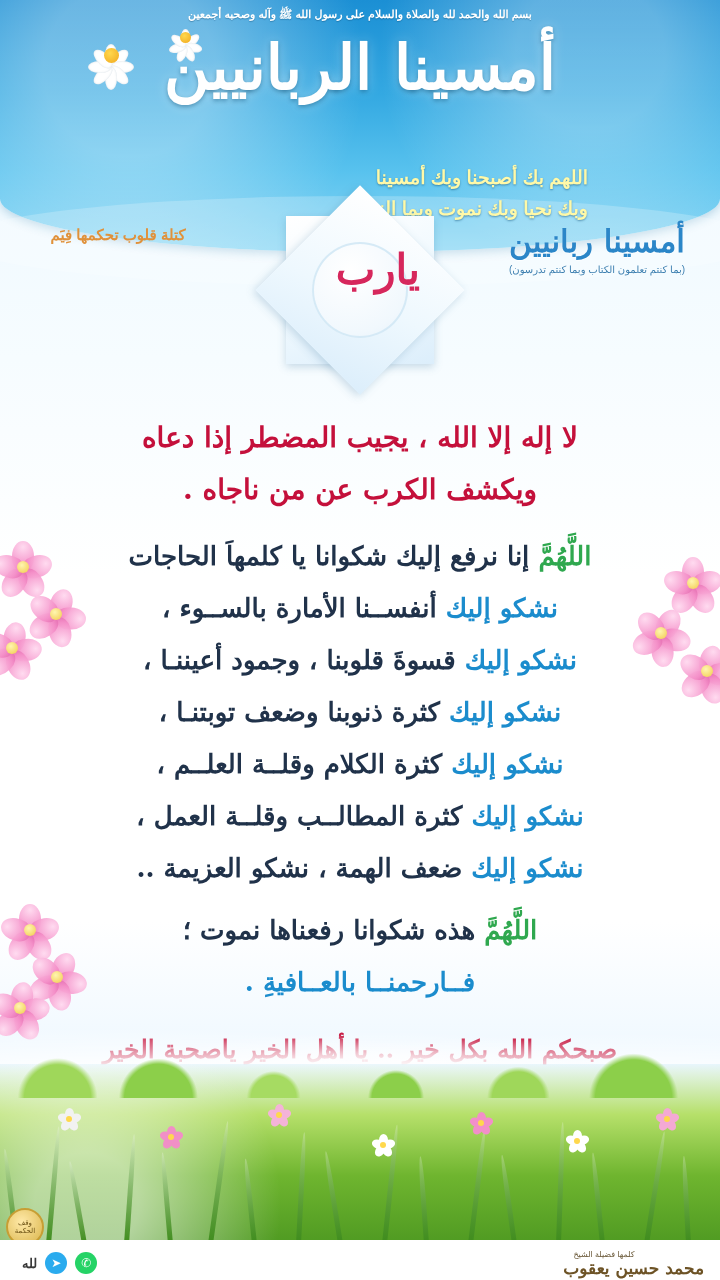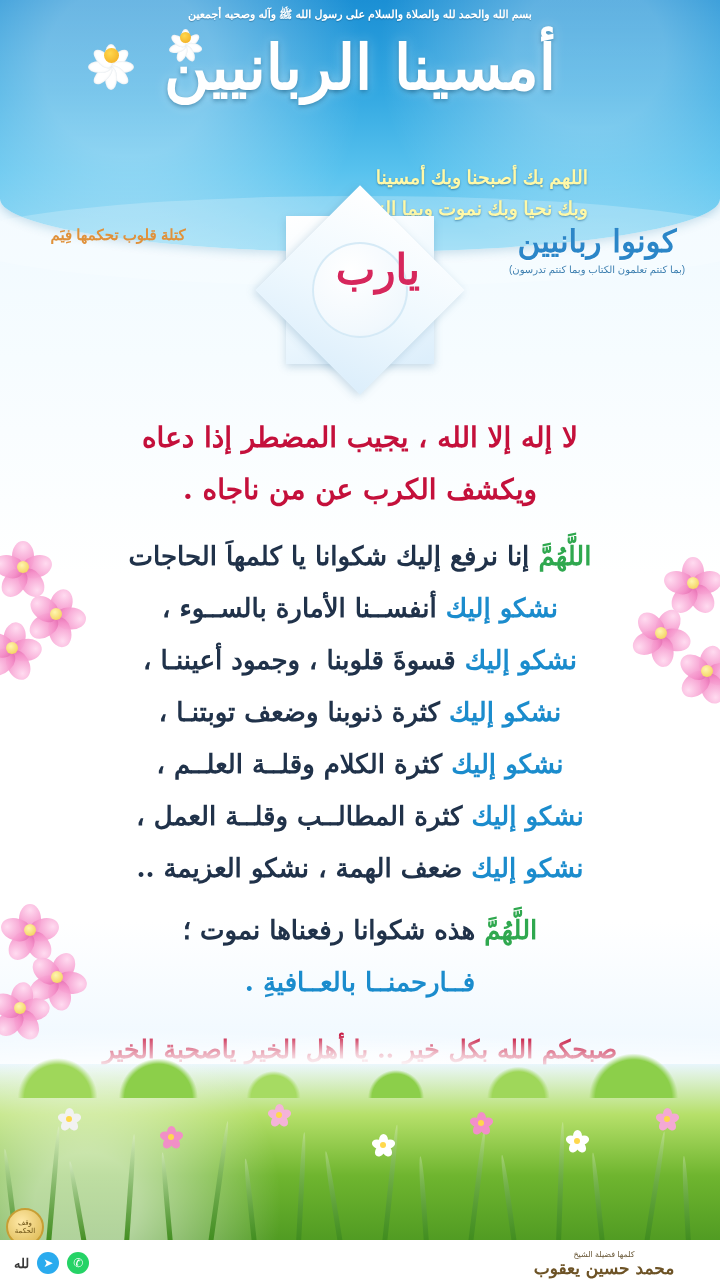--- a/index.html
+++ b/index.html
@@ -310,38 +310,39 @@
     text-align: center;
     width: 200px;
   }
   .footer-right .sheikh-label {
     font-size: 8px; color: #6b5a3a; margin-top: 44px;
   }
   .footer-right .sheikh-name {
     font-family: "DejaVu Serif", serif;
     font-size: 17px; font-weight: bold; color: #6d5326;
     line-height: 1.1;
+    text-align: right;
   }
   .footer-left {
     position: absolute;
     left: 14px; bottom: 6px;
     display: flex;
     align-items: center;
     gap: 8px;
   }
   .badge-icon {
     width: 22px; height: 22px; border-radius: 50%;
     display: flex; align-items: center; justify-content: center;
     color: #ffffff; font-size: 12px;
   }
   .ic-wa { background: #25d366; }
   .ic-tg { background: #2aabee; }
   .handle {
     font-family: "DejaVu Serif", serif;
-    font-size: 13px; font-weight: bold; color: #3a3a3a;
+    font-size: 13px; font-weight: bold; color: #3a3a3a; margin-left: 8px;
   }
   .seal {
     position: absolute;
     left: 6px; bottom: 34px;
     width: 34px; height: 34px;
     border-radius: 50%;
     background: radial-gradient(circle at 40% 35%, #ffe9a8, #d9b44a);
     border: 2px solid #c79e34;
     color: #6b5113;
     font-size: 7px;
@@ -396,21 +397,21 @@
   <div class="dua-top">
     <div>اللهم بك أصبحنا وبك أمسينا</div>
     <div>وبك نحيا وبك نموت وبما النشور</div>
   </div>
 
   <div class="logo-left">
     <div class="l2">كتلة قلوب تحكمها فِيَم</div>
   </div>
 
   <div class="logo-right">
-    <div class="r1">كونوا ربانيين</div>
+    <div class="r1">أمسينا ربانيين</div>
     <div class="r2">(بما كنتم تعلمون الكتاب وبما كنتم تدرسون)</div>
   </div>
 
   <div class="medallion">
     <div class="star"></div>
     <div class="star2"></div>
     <div class="inner-circle"></div>
     <div class="ya-rab">يارب</div>
   </div>
 

